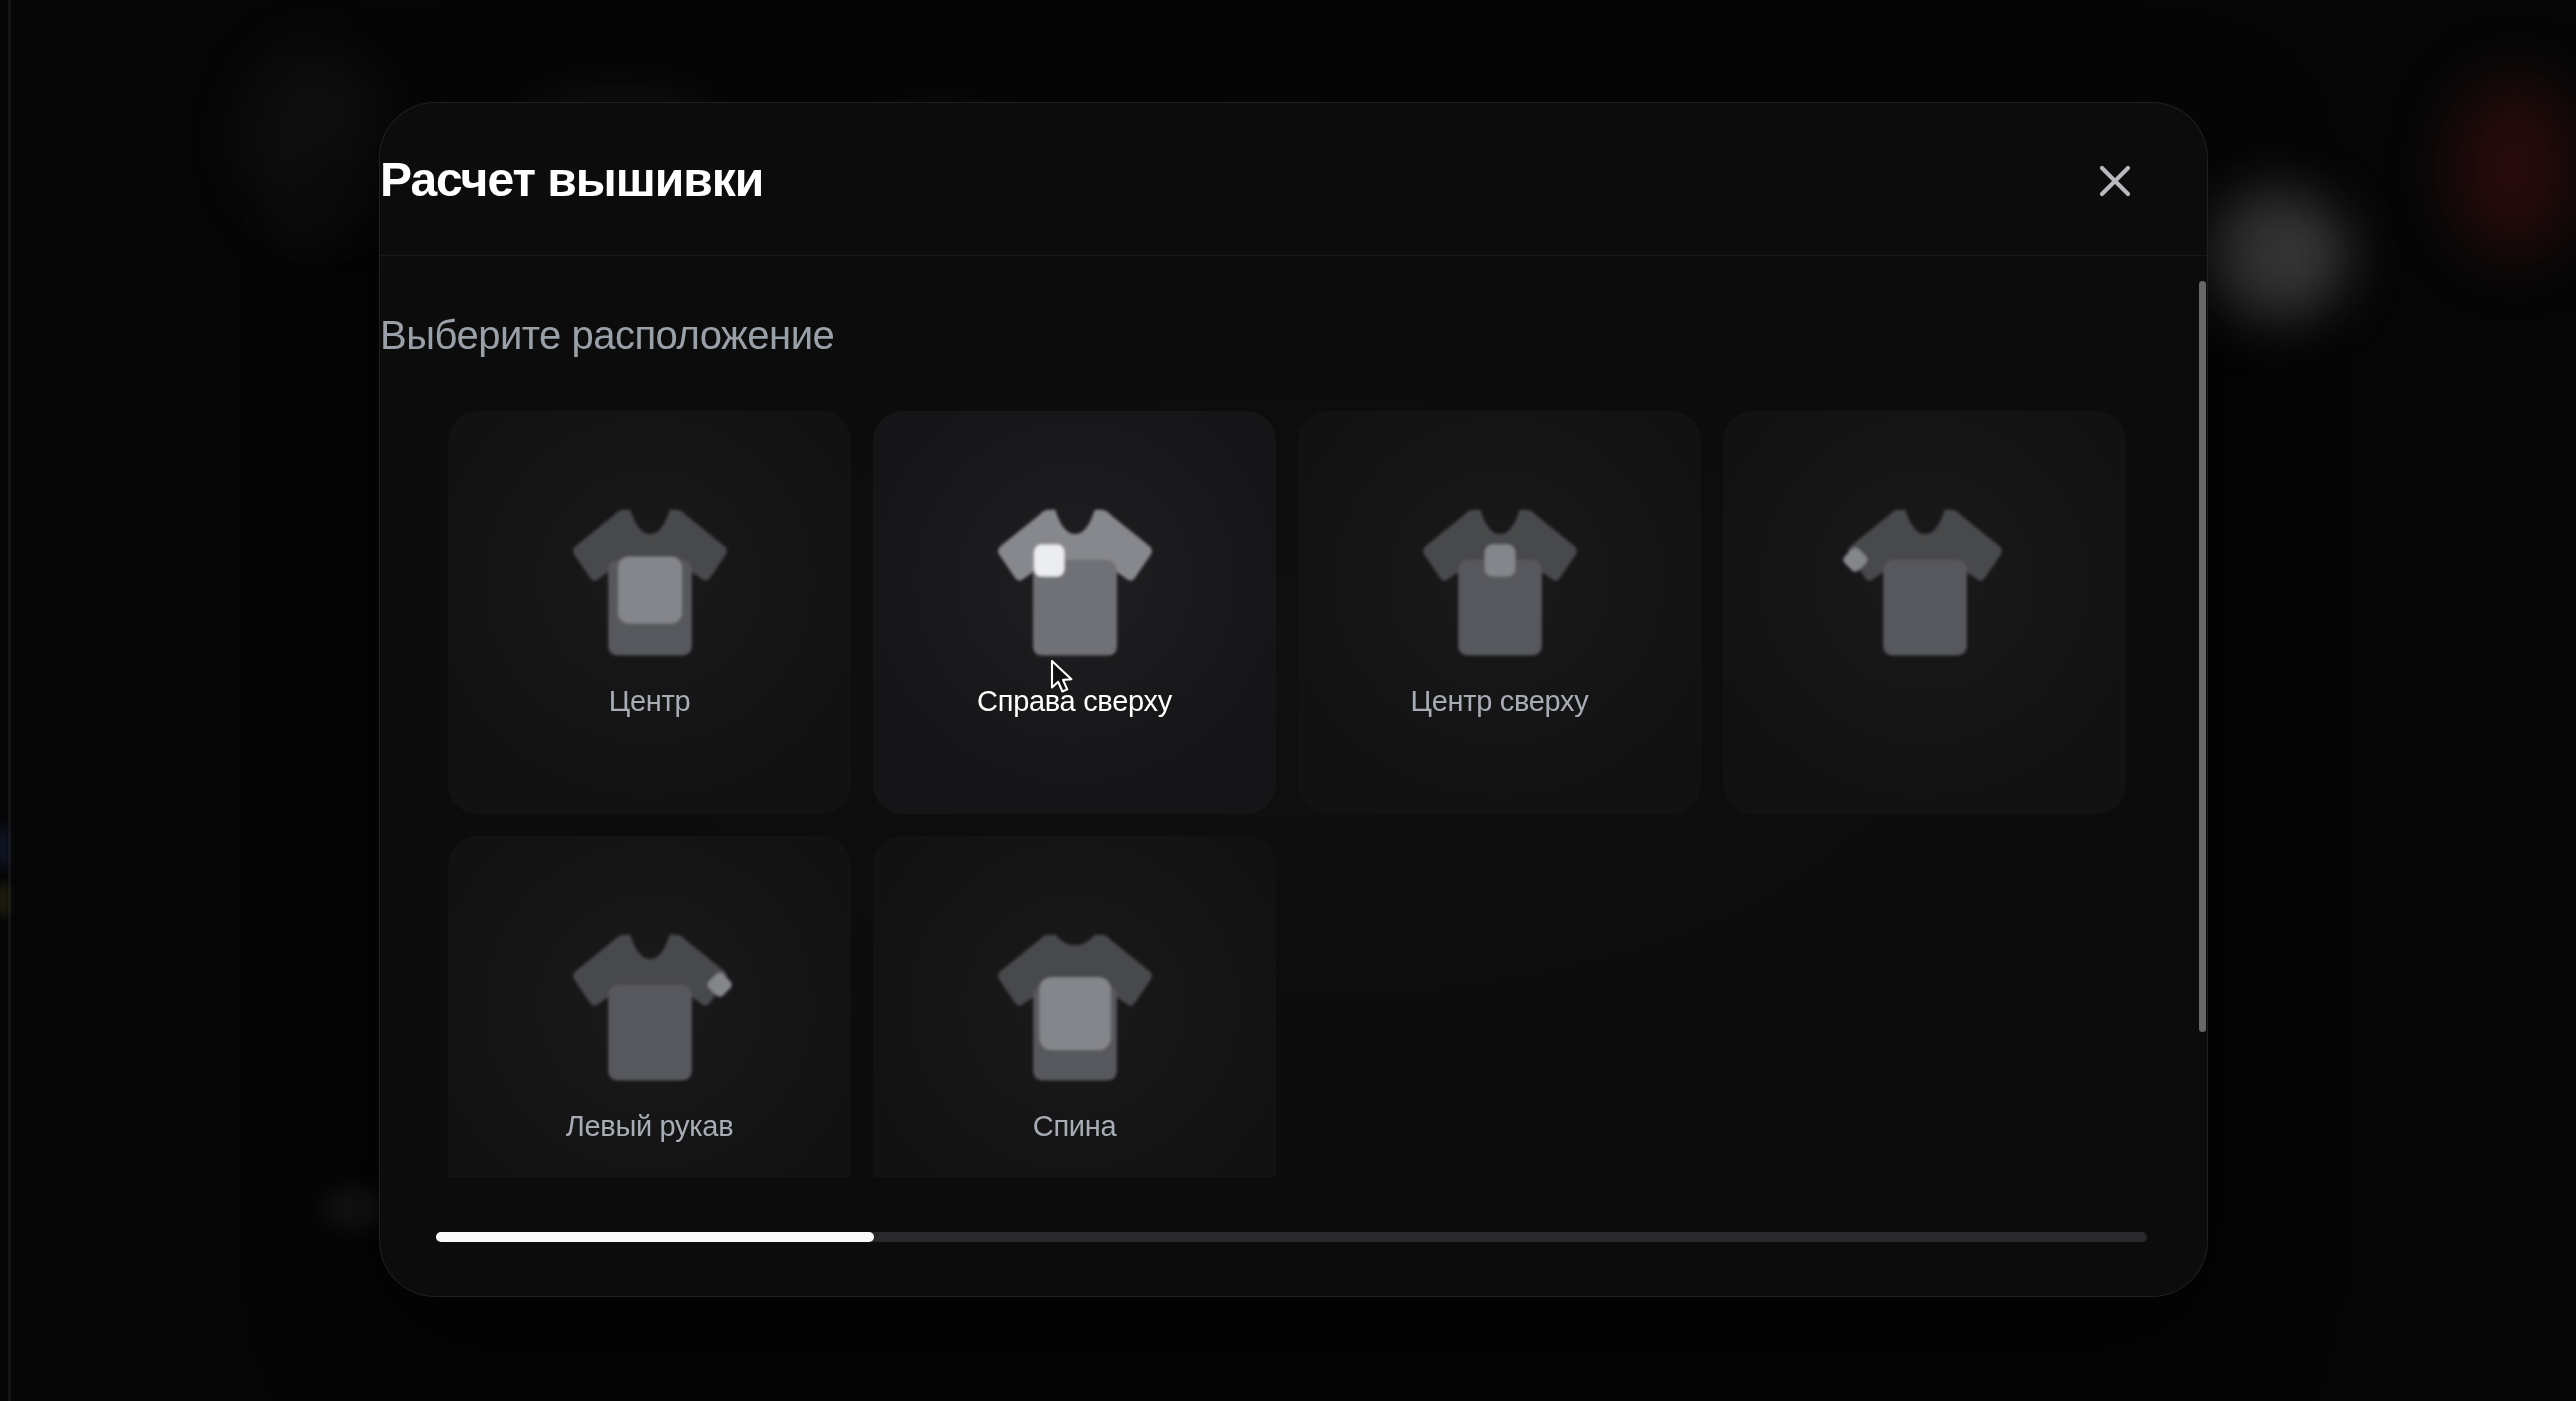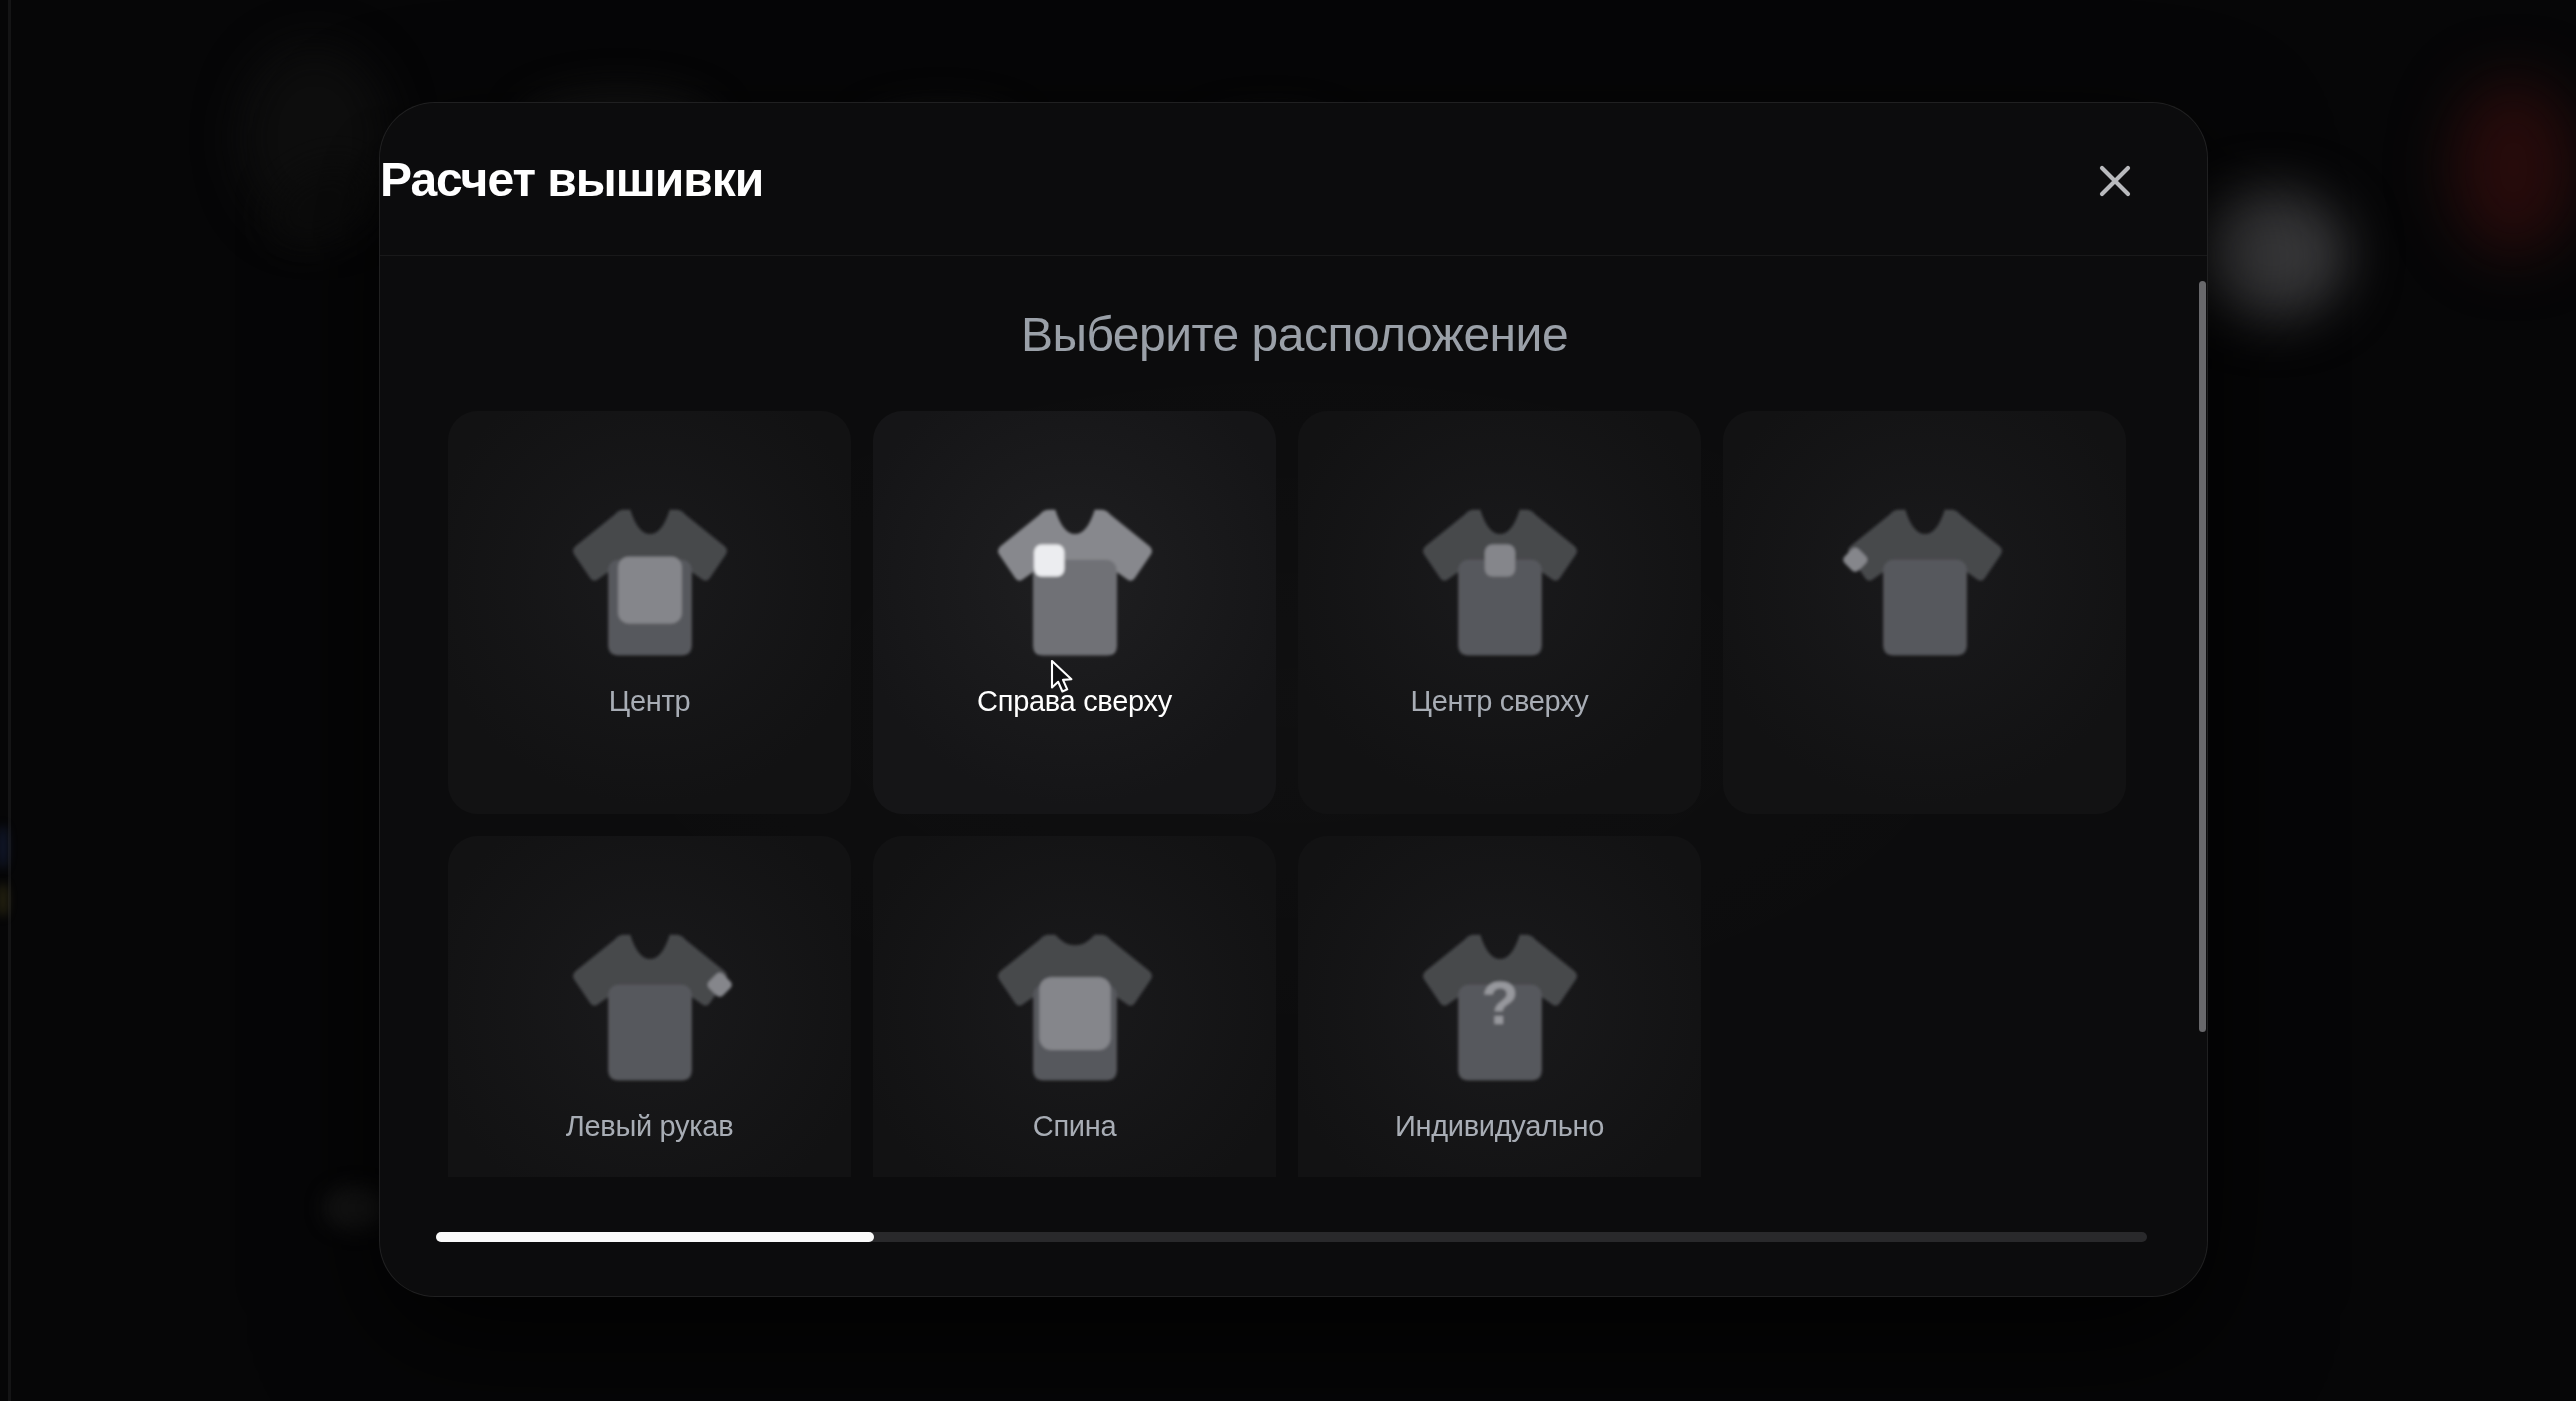--- a/index.html
+++ b/index.html
@@ -14,22 +14,22 @@
     box-shadow:0 40px 120px rgba(0,0,0,0.85);box-sizing:border-box;overflow:hidden;}
   #modal-header{position:absolute;left:0;top:0;width:100%;height:153px;
     border-bottom:1px solid rgba(255,255,255,0.055);box-sizing:border-box;
     display:flex;align-items:center;}
   #modal-title{color:#ffffff;font-size:48px;font-weight:700;letter-spacing:-1px;}
   #close-btn{position:absolute;right:73px;top:59px;width:38px;height:38px;background:transparent;
     border:none;padding:0;cursor:pointer;display:flex;align-items:center;justify-content:center;}
   
   #scroll-area{position:absolute;left:0;top:153px;width:1829px;height:921px;overflow:hidden;
     background:radial-gradient(1098px 519px at 50% 48%, rgba(255,255,255,0.016), transparent 70%);}
-  #subtitle{margin:0;padding-top:57px;height:44px;line-height:44px;text-align:center;
-    color:#9aa0a8;font-size:48px;font-weight:400;letter-spacing:-0.5px;}
+  #subtitle{margin:0;padding-top:57px;height:44px;line-height:44px;text-align:left;
+    color:#9aa0a8;font-size:40px;font-weight:400;letter-spacing:-0.5px;}
   #grid{margin:54px 0 0 68px;width:1694px;display:grid;
     grid-template-columns:repeat(4,403px);grid-auto-rows:403px;column-gap:27px;row-gap:32px;gap:22px;}
   .card{position:relative;border-radius:30px;
     background:radial-gradient(300px 300px at 50% 42%, #1a1a1c 0%, #121213 75%);}
   .card.hover{background:radial-gradient(300px 300px at 50% 42%, #1f1f21 0%, #151517 75%);}
   .shirt-wrap{position:absolute;left:111px;top:88px;width:182px;height:167px;}
   .card-label{position:absolute;left:0;top:272px;width:100%;text-align:center;
     color:#a8adb5;font-size:29px;line-height:36px;letter-spacing:-0.3px;}
   .card.hover .card-label{color:#ffffff;font-weight:400;}
   
@@ -133,30 +133,20 @@
         <div class="card">
           <div class="shirt-wrap"><svg viewBox="0 0 120 110" width="182" height="167">
               <g filter="url(#soften)">
                 <path d="M37 10 Q39 7 43 7 L47 7 Q53 14 60 14 Q67 14 73 7 L77 7 Q81 7 83 10 L109 31 Q112 33.5 110 36.5 L99.5 52 Q97.5 55 94.5 53 L87.5 48 L87.5 97 Q87.5 103 81.5 103 L38.5 103 Q32.5 103 32.5 97 L32.5 48 L25.5 53 Q22.5 55 20.5 52 L10 36.5 Q8 33.5 11 31 Z" fill="#47484c"></path>
                 <rect x="32.5" y="40" width="55" height="63" rx="7" fill="#57585d"></rect>
                 <rect x="36.5" y="35" width="47" height="48" rx="8" fill="#85868b"></rect>
               </g>
             </svg></div>
           <div class="card-label">Спина</div>
         </div>
-        <div class="card">
-          <div class="shirt-wrap"><svg viewBox="0 0 120 110" width="182" height="167">
-              <g filter="url(#soften)">
-                <path d="M37 10 Q39 7 43 7 L47 7 Q52 23 60 23 Q68 23 73 7 L77 7 Q81 7 83 10 L109 31 Q112 33.5 110 36.5 L99.5 52 Q97.5 55 94.5 53 L87.5 48 L87.5 97 Q87.5 103 81.5 103 L38.5 103 Q32.5 103 32.5 97 L32.5 48 L25.5 53 Q22.5 55 20.5 52 L10 36.5 Q8 33.5 11 31 Z" fill="#47484c"></path>
-                <rect x="32.5" y="40" width="55" height="63" rx="7" fill="#57585d"></rect>
-                <text x="60" y="66" font-size="40" font-weight="700" fill="#97989d" text-anchor="middle" font-family="Liberation Sans, sans-serif">?</text>
-              </g>
-            </svg></div>
-          <div class="card-label">Индивидуально</div>
-        </div>
       </div>
   </div>
 
   <div id="modal-footer">
     <div id="progress-track">
       <div id="progress-fill" style="width: 25.6%;"></div>
     </div>
   </div>
 
   <div id="scroll-thumb" style="display: block;"></div>

